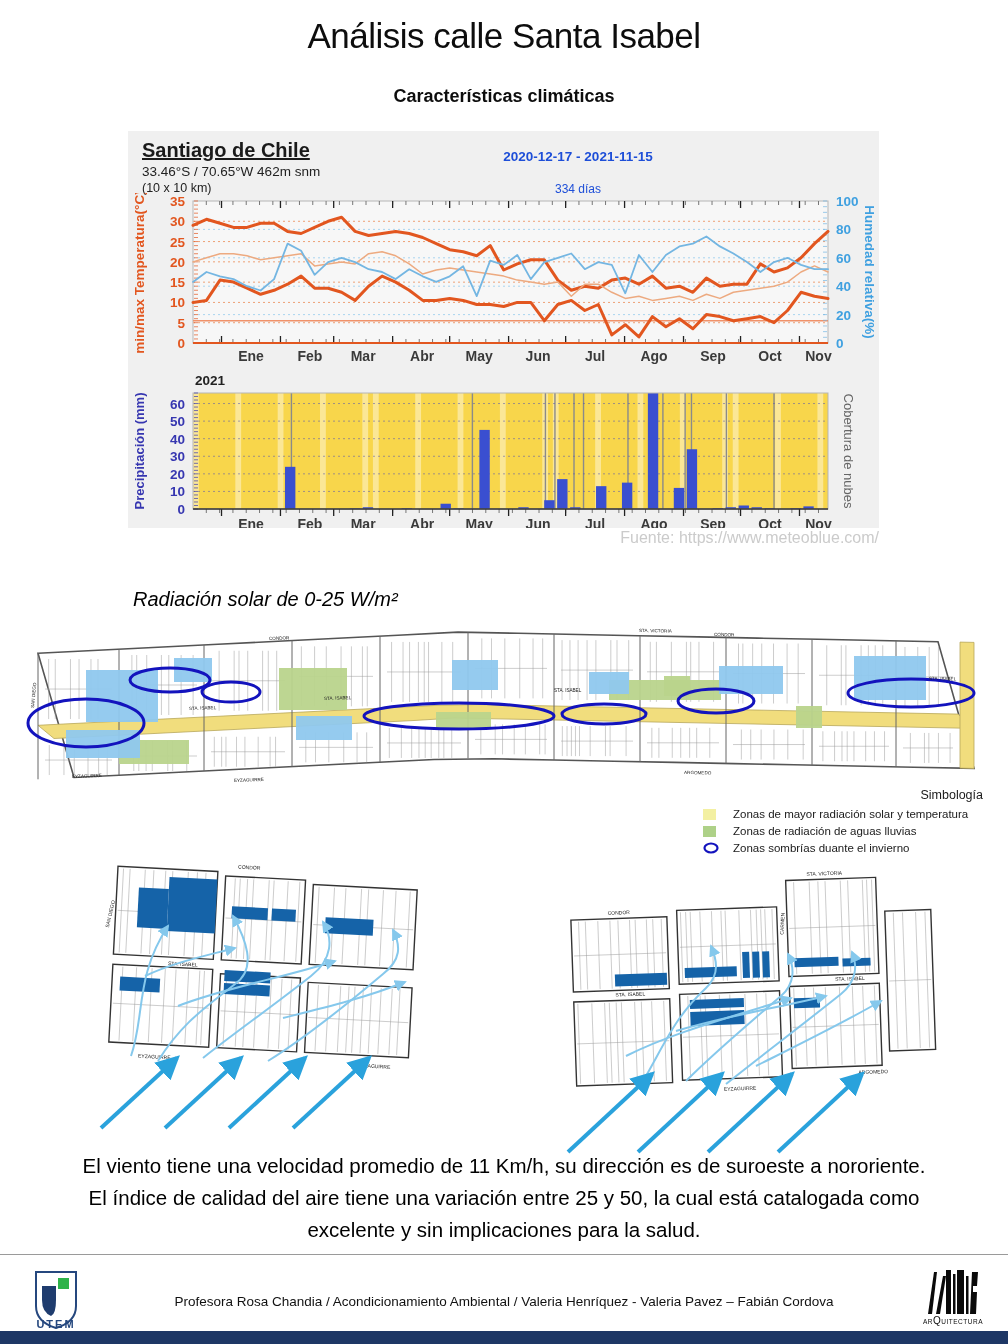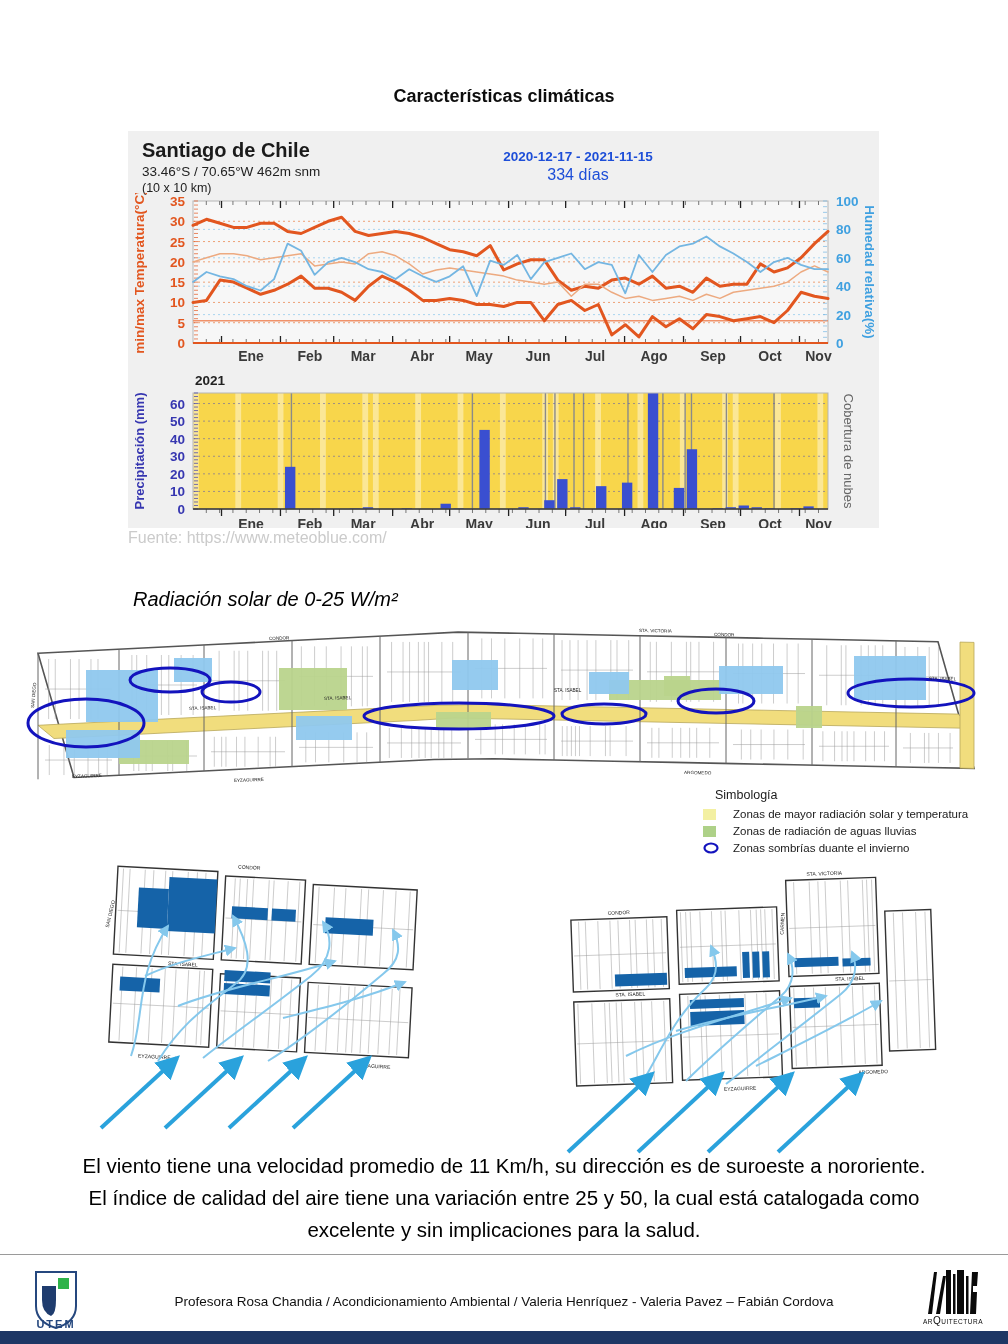--- a/index.html
+++ b/index.html
@@ -2,47 +2,48 @@
 <html><head>
 <meta charset="utf-8">
 <style>
   * { margin:0; padding:0; box-sizing:border-box; }
   html,body { background:#fff; font-family:"Liberation Sans", sans-serif; }
   #slide { position:relative; width:1008px; height:1344px; background:#fff; overflow:hidden; }
   .abs { position:absolute; }
   #title { top:16px; left:0; width:1008px; text-align:center; font-size:35px; font-weight:500; color:#0d0d0d; letter-spacing:-0.5px; }
   #subtitle { top:86px; left:0; width:1008px; text-align:center; font-size:18px; font-weight:700; color:#0d0d0d; }
   #weather-panel { left:128px; top:131px; width:751px; height:397px; background:#f0f0f0; }
-  #station-name { left:14px; top:8px; font-size:20px; font-weight:700; color:#1a1a1a; position:absolute; }
+  #station-name { left:14px; top:8px; font-size:20px; font-weight:700; color:#1a1a1a; position:absolute;text-decoration:underline; }
   #station-coords { left:14px; top:33px; font-size:13.5px; color:#222; position:absolute; }
   #station-grid { left:14px; top:50px; font-size:12.5px; color:#222; position:absolute; }
   #period-block { left:300px; top:18px; width:300px; text-align:center; position:absolute; color:#1d4ed8; }
   #period-range { font-size:13.5px; font-weight:600; }
-  #period-days { font-size:16px; margin-top:2px; }
-  #source-caption { top:529px; left:128px; width:751px; text-align:left; color:#cbcbcb; font-size:16px; }
+  #period-days { font-size:12px; margin-top:18px; }
+  #source-caption { top:529px; left:128px; width:751px; text-align:right; color:#cbcbcb; font-size:16px; }
   .map-caption { top:588px; font-size:20px; color:#000; }
   #caption-left { left:133px;font-style:italic; }
   #caption-right { left:608px; }
   #legend { left:703px; top:788px; width:280px; font-size:11.5px; color:#1a1a1a; }
-  #legend-title { font-size:12.5px; margin-bottom:6px; margin-left:12px; }
+  #legend-title { font-size:12.5px; margin-bottom:6px; margin-left:12px;text-align:right; }
   .legend-item { display:flex; align-items:center; margin-bottom:5px;gap:8px; }
   .legend-swatch { width:13px; height:11px; margin-right:9px; flex:0 0 auto; }
   #swatch-yellow { background:#f3f0a2; }
   #swatch-green  { background:#aed188; }
   #paragraph { top:1150px; left:80px; width:848px; text-align:center; font-size:20.5px; line-height:1.55; color:#000; }
   #footer-rule { top:1254px; left:0; width:1008px; border-top:1px solid #9a9a9a; }
   #footer-text { top:1294px; left:0; width:1008px; text-align:center; font-size:13.5px; color:#111; }
   #bottom-bar { left:0; bottom:0; width:1008px; height:13px; background:#1e3765; }
   svg text { font-family:"Liberation Sans", sans-serif; }
 </style>
 </head>
 <body>
 
 <div id="slide">
 
+  <div class="abs" id="title">Análisis calle Santa Isabel</div>
   <div class="abs" id="subtitle">Características climáticas</div>
 
   <div class="abs" id="weather-panel">
     <div id="station-name">Santiago de Chile</div>
     <div id="station-coords">33.46°S / 70.65°W   462m snm</div>
     <div id="station-grid">(10 x 10 km)</div>
     <div id="period-block">
       <div id="period-range">2020-12-17 - 2021-11-15</div>
       <div id="period-days">334 días</div>
     </div>

